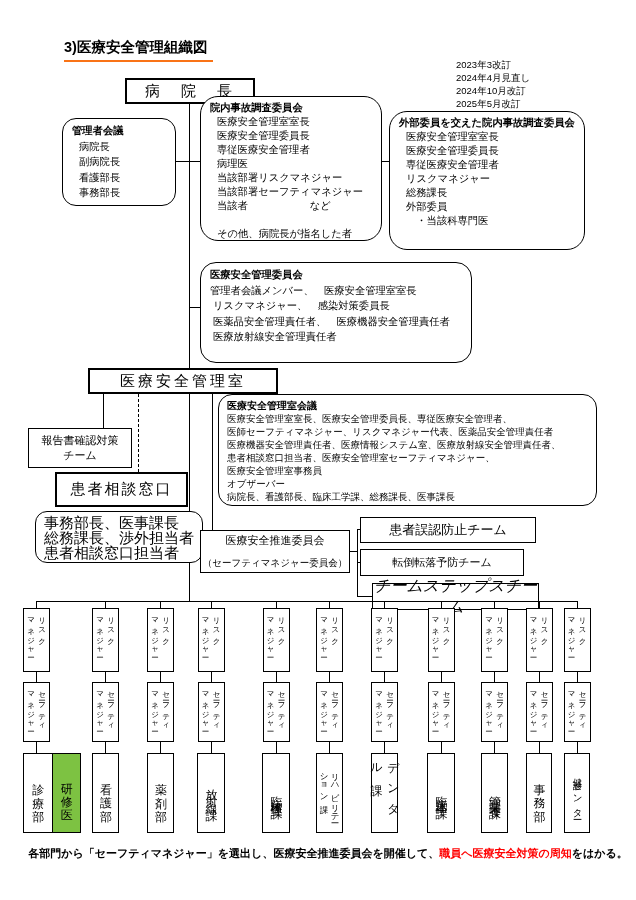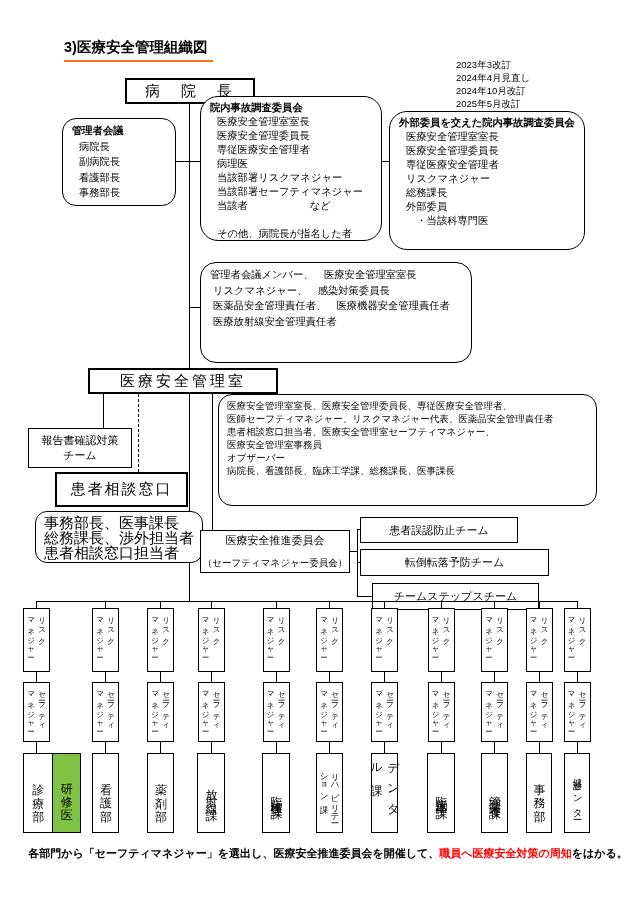--- a/index.html
+++ b/index.html
@@ -90,47 +90,50 @@
   <div class="item">専従医療安全管理者</div>
   <div class="item">病理医</div>
   <div class="item">当該部署リスクマネジャー</div>
   <div class="item">当該部署セーフティマネジャー</div>
   <div class="item">当該者　　　　　　など</div>
   <div class="item"></div>
   <div class="item">その他、病院長が指名した者</div>
 </div>
 
 <div class="roundbox tight" style="left:389px;top:111px;width:196px;height:139px;border-radius:18px;">
-  <div class="rtitle" style="white-space:nowrap;text-align:center;">外部委員を交えた院内事故調査委員会</div>
+  <div class="rtitle" style="white-space:nowrap;">外部委員を交えた院内事故調査委員会</div>
   <div class="item">医療安全管理室室長</div>
   <div class="item">医療安全管理委員長</div>
   <div class="item">専従医療安全管理者</div>
   <div class="item">リスクマネジャー</div>
   <div class="item">総務課長</div>
   <div class="item">外部委員</div>
   <div class="item">　・当該科専門医</div>
 </div>
 
 <div class="roundbox" style="left:200px;top:262px;width:272px;height:101px;border-radius:16px;line-height:15.5px;">
+  <div class="rtitle">医療安全管理委員会</div>
   <div class="item" style="padding-left:0;">管理者会議メンバー、　医療安全管理室室長</div>
   <div class="item" style="padding-left:3px;">リスクマネジャー、　感染対策委員長</div>
   <div class="item" style="padding-left:3px;">医薬品安全管理責任者、　医療機器安全管理責任者</div>
   <div class="item" style="padding-left:3px;">医療放射線安全管理責任者</div>
 </div>
 
 <div class="box med bigtext" style="left:88px;top:368px;width:190px;height:26px;">医療安全管理室</div>
 
 <div class="vline" style="left:103px;top:394px;height:34px;"></div>
 <div class="vdash" style="left:138px;top:394px;height:78px;"></div>
 <div class="vline" style="left:189px;top:394px;height:207px;"></div>
 <div class="vline" style="left:212px;top:394px;height:136px;"></div>
 
 <div class="roundbox small" style="left:218px;top:394px;width:379px;height:112px;border-radius:14px;">
+  <div class="rtitle" style="font-size:10px;">医療安全管理室会議</div>
   <div class="item">医療安全管理室室長、医療安全管理委員長、専従医療安全管理者、</div>
   <div class="item">医師セーフティマネジャー、リスクマネジャー代表、医薬品安全管理責任者</div>
+  <div class="item">医療機器安全管理責任者、医療情報システム室、医療放射線安全管理責任者、</div>
   <div class="item">患者相談窓口担当者、医療安全管理室セーフティマネジャー、</div>
   <div class="item">医療安全管理室事務員</div>
   <div class="item">オブザーバー</div>
   <div class="item">病院長、看護部長、臨床工学課、総務課長、医事課長</div>
 </div>
 
 <div class="box" style="left:28px;top:428px;width:104px;height:40px;font-size:11px;line-height:15px;flex-direction:column;">
   <div>報告書確認対策</div>
   <div>チーム</div>
 </div>
@@ -147,23 +150,23 @@
   <div>医療安全推進委員会</div>
   <div style="font-size:9.5px;">（セーフティマネジャー委員会）</div>
 </div>
 
 <div class="hline" style="left:350px;top:551px;width:8px;"></div>
 <div class="vline" style="left:357px;top:529px;height:68px;"></div>
 <div class="hline" style="left:357px;top:529px;width:4px;"></div>
 <div class="hline" style="left:357px;top:562px;width:4px;"></div>
 <div class="hline" style="left:357px;top:596px;width:16px;"></div>
 
-<div class="box" style="left:360px;top:517px;width:158px;height:26px;font-size:11px;">患者誤認防止チーム</div>
-<div class="box" style="left:360px;top:549px;width:189px;height:27px;font-size:11px;">転倒転落予防チーム</div>
-<div class="box" style="left:372px;top:583px;width:167px;height:27px;font-size:11px;">チームステップスチーム</div>
+<div class="box" style="left:360px;top:517px;width:176px;height:26px;font-size:13px;">患者誤認防止チーム</div>
+<div class="box" style="left:360px;top:549px;width:164px;height:27px;font-size:11px;">転倒転落予防チーム</div>
+<div class="box" style="left:372px;top:583px;width:167px;height:27px;font-size:16px;font-style:italic;">チームステップスチーム</div>
 
 <div class="hline" style="left:36px;top:601px;width:542px;"></div>
 
 <div class="col first" style="left:23px;width:58px;">
   <div class="stub" style="height:7px"></div>
   <div class="rmbox">
     <div class="vtext mgrtext">
         <span>リスク</span>
         <span>マネジャー</span>
       </div>

